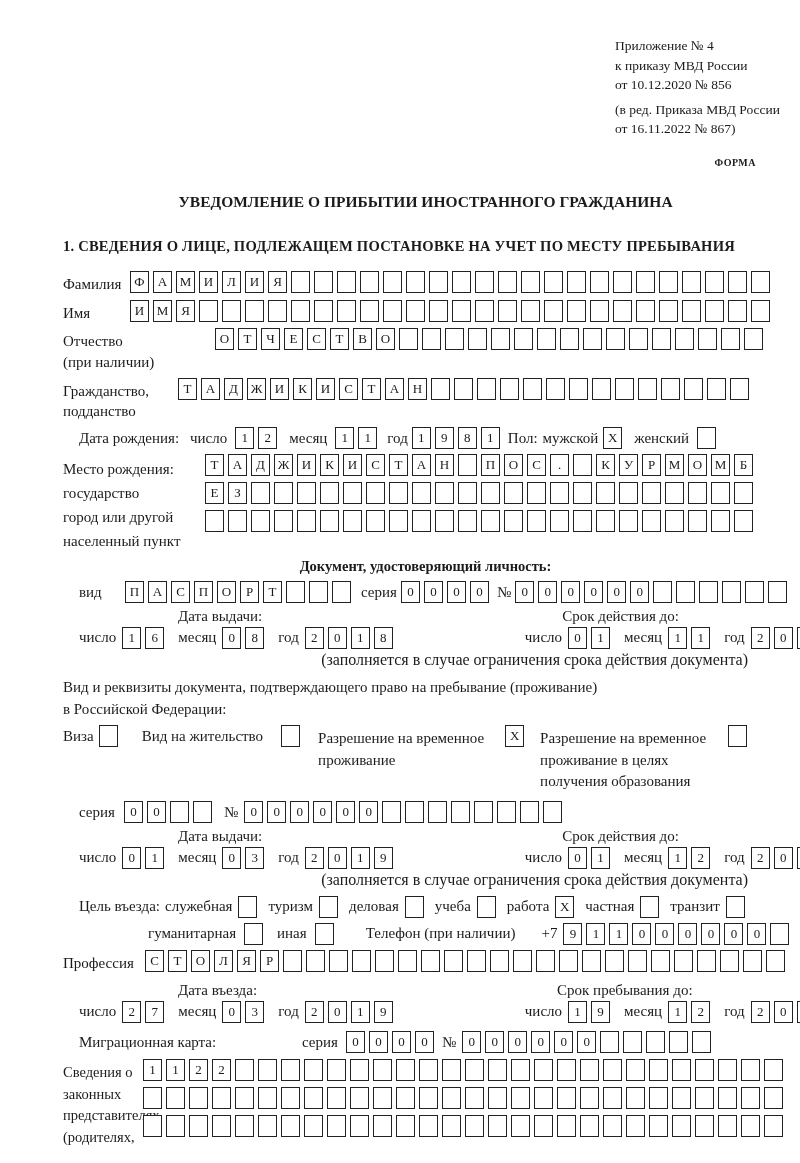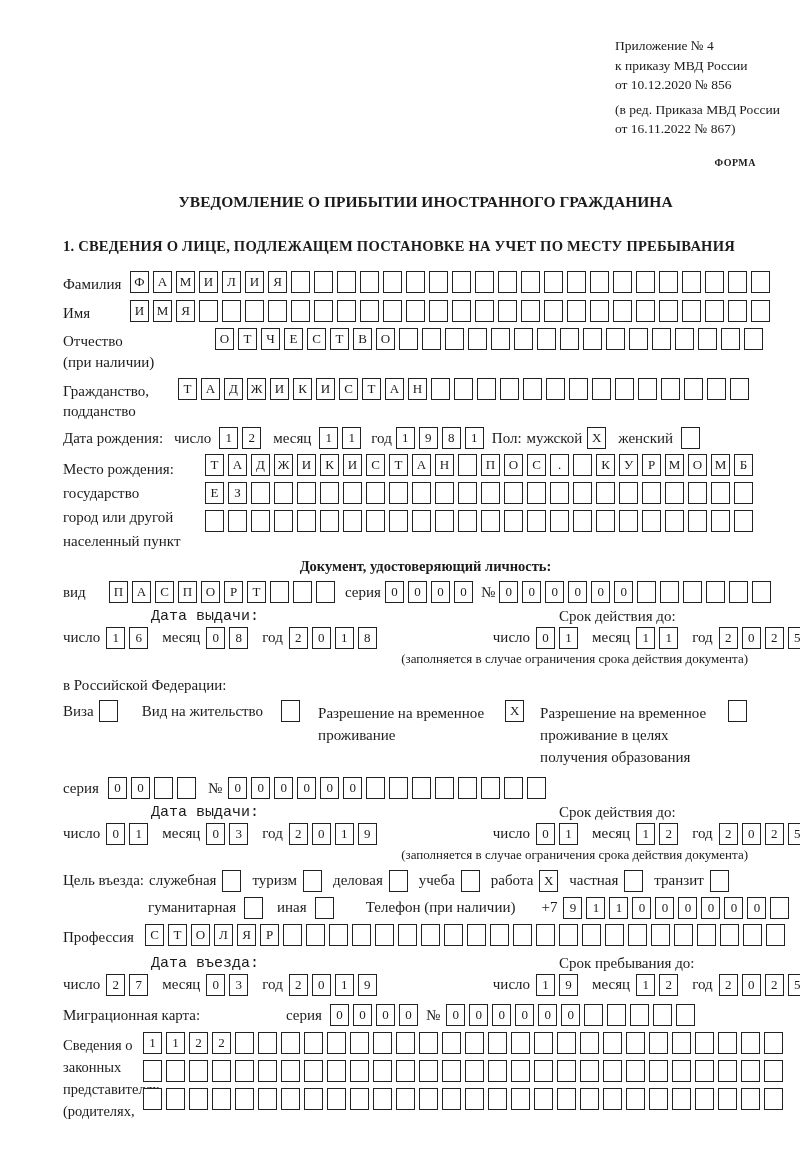--- a/index.html
+++ b/index.html
@@ -6,33 +6,33 @@
   body{width:800px;height:1163px;font-family:"Liberation Serif",serif;color:#1b1b1b;overflow:hidden;}
   .page{box-sizing:border-box;padding:36px 12px 0 63px;width:800px;}
   .annex{margin-left:552px;font-size:13.5px;line-height:1.45;}
   .annex .amend{margin-top:5px;}
   .forma{font-weight:bold;font-size:10px;text-align:right;padding-right:32px;margin-top:18px;letter-spacing:.5px;}
   .title{font-weight:bold;font-size:15.5px;text-align:center;margin-top:22px;line-height:1.55;}
   .uline{display:inline-block;width:52px;border-bottom:2px solid #1b1b1b;height:13px;margin-left:8px;}
   .sec{font-weight:bold;font-size:14.6px;margin-top:24px;margin-bottom:16px;letter-spacing:.2px;}
   .row{display:flex;align-items:flex-start;margin-bottom:5px;}
   .lbl{font-size:15px;flex-shrink:0;line-height:1.38;padding-top:3px;}
-  .ilbl{font-size:15px;flex-shrink:0;padding-top:3px;}
+  .ilbl{font-size:15px;flex-shrink:0;padding-top:3px;margin-left:16px;}
   .cells{display:flex;flex-shrink:0;}
   .cell{box-sizing:border-box;width:19px;height:22px;border:1.7px solid #222;margin-right:4px;display:inline-flex;align-items:center;justify-content:center;font-size:13px;flex-shrink:0;background:#fff;}
   .chead{text-align:center;font-weight:bold;font-size:14.5px;margin:2px 0 6px 0;}
   .dtitles{display:flex;font-size:15px;margin-bottom:2px;}
-  .dt1{margin-left:88px;font-family:Liberation Mono, monospace;}
+  .dt1{margin-left:115px;}
   .dt2{margin-left:300px;}
   .drow{display:flex;align-items:flex-start;margin-bottom:2px;}
   .dgroup{display:flex;align-items:flex-start;}
   .dgroup .ilbl{margin-right:6px;padding-top:2px;}
   .mlg{margin-left:10px;}
   .dg2{margin-left:112px;}
-  .note{font-size:13px;text-align:right;padding-right:40px;margin-bottom:7px;}
+  .note{font-size:16px;text-align:right;padding-right:40px;margin-bottom:7px;}
   .intro{font-size:15px;line-height:1.5;margin-bottom:4px;}
   .opts{margin-top:4px;margin-bottom:8px;}
   .optlbl{font-size:15px;padding-top:3px;}
   .optc{text-align:left;line-height:1.45;}
   .mig-lbl{width:168px;}
   .bd-lbl{width:105px;}
   .purp .ilbl{padding-top:2px;}
 </style>
 </head>
 <body>
@@ -389,20 +389,21 @@
           <span class="cell">2</span>
           <span class="cell">0</span>
           <span class="cell">2</span>
           <span class="cell">5</span>
         </span>
     </div>
   </div>
   <div class="note">(заполняется в случае ограничения срока действия документа)</div>
 
   <div class="intro">
+    <div>Вид и реквизиты документа, подтверждающего право на пребывание (проживание)</div>
     <div>в Российской Федерации:</div>
   </div>
 
   <div class="row opts">
     <span class="optlbl">Виза</span>
     <span class="cells" style="margin-left:5px">
         <span class="cell"></span>
       </span>
     <span class="optlbl" style="margin-left:20px">Вид на жительство</span>
     <span class="cells" style="margin-left:18px">

